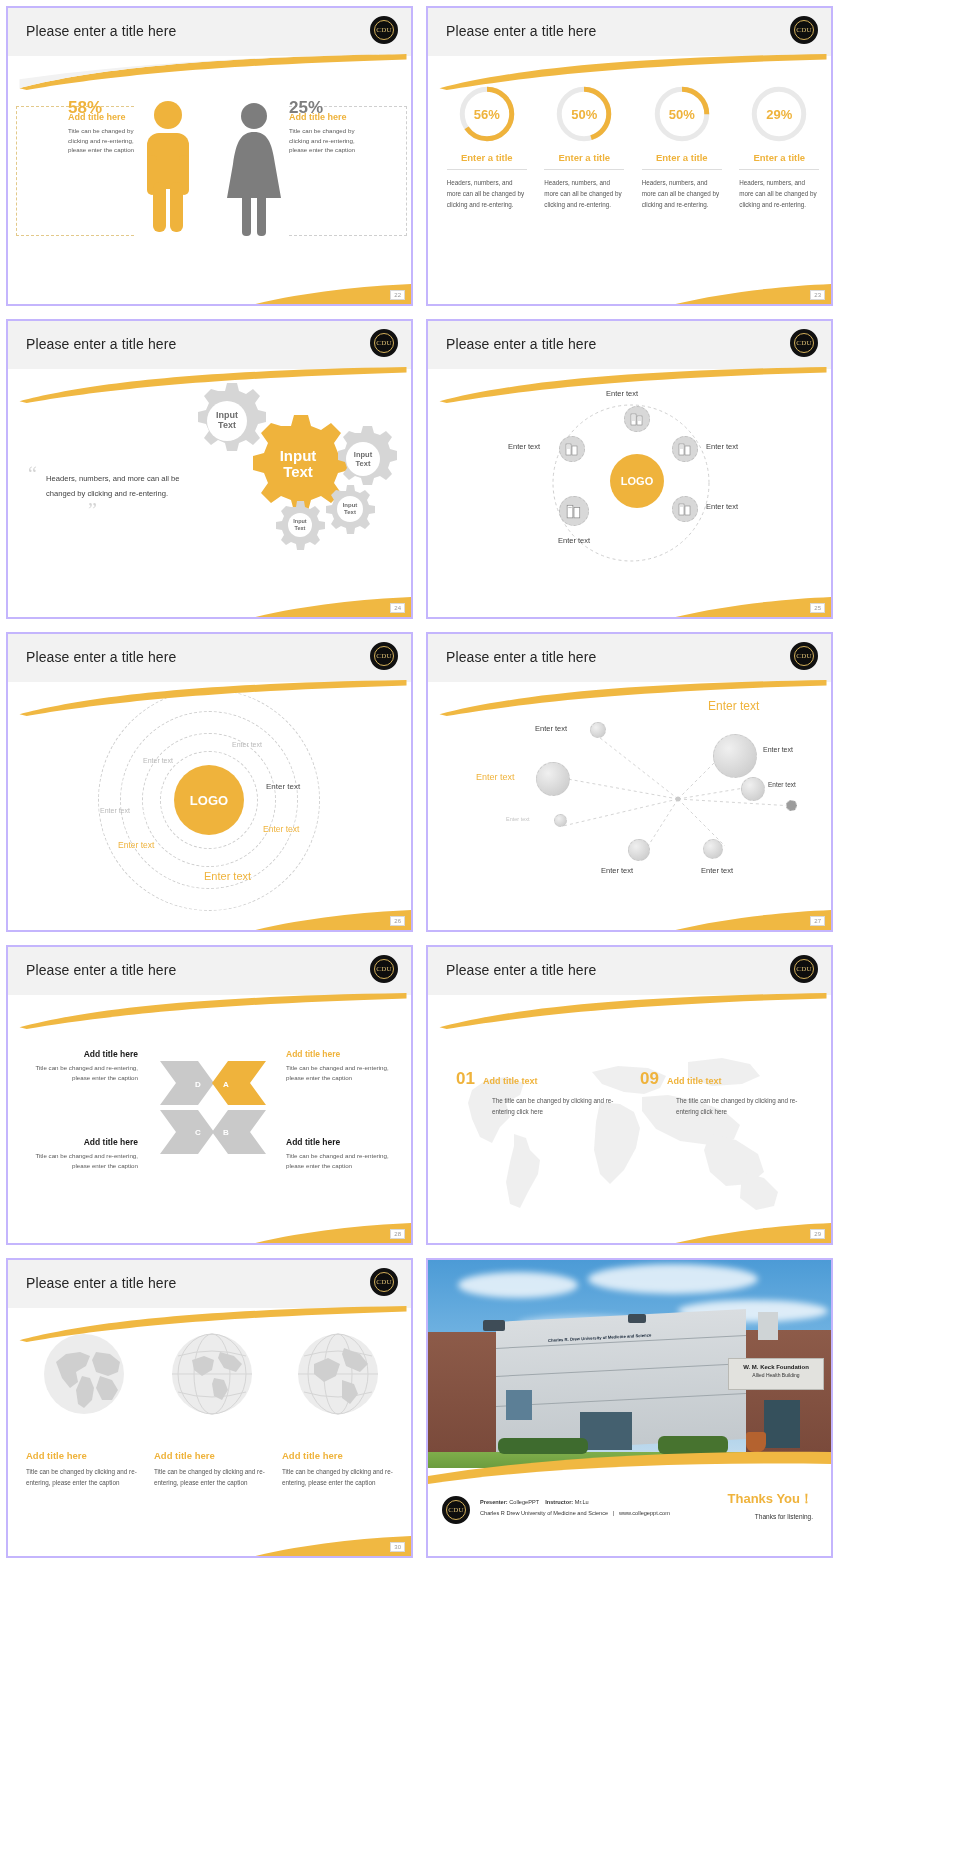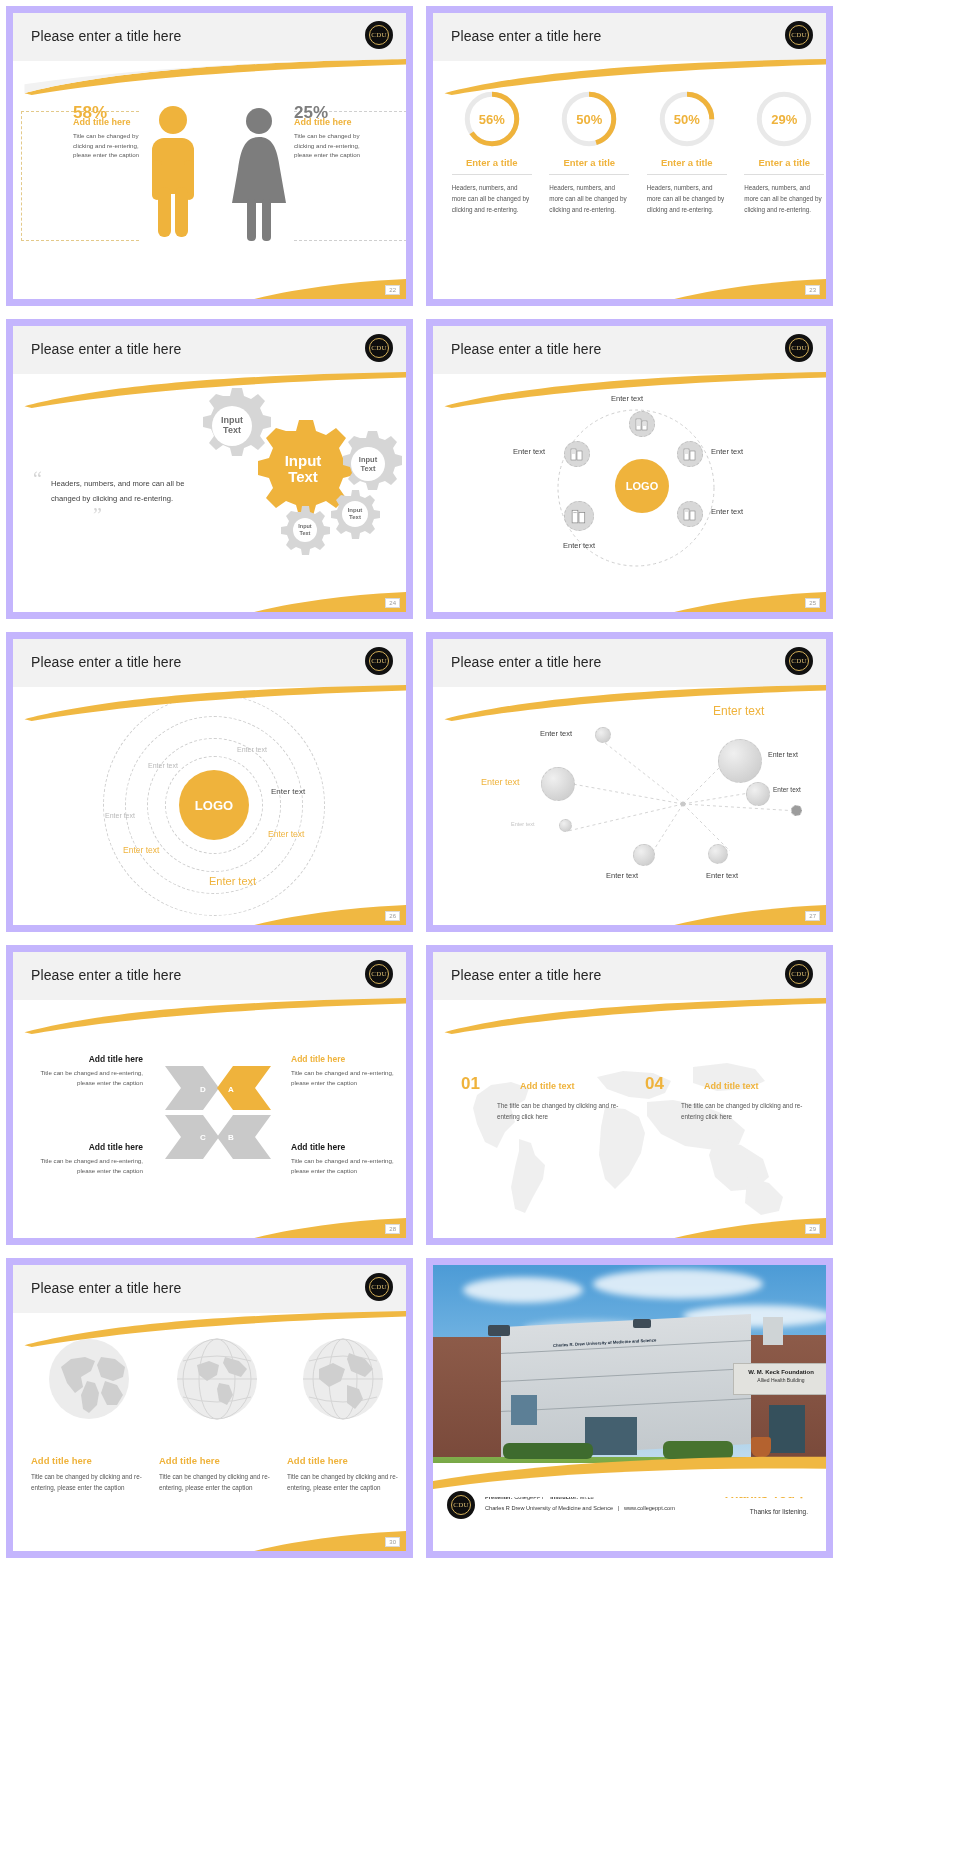--- a/index.html
+++ b/index.html
@@ -15,21 +15,21 @@
     grid-template-rows: repeat(5, 313px);
     column-gap: 13px;
     row-gap: 0px;
     padding: 6px 0 0 6px;
   }
   .slide {
     position: relative;
     width: 407px; height: 300px;
     background: #ffffff;
     overflow: hidden;
-    border: 7px solid #c4b5fd;
+    border: 2px solid #c4b5fd;
   }
   .hdr {
     position:absolute; left:0; top:0; width:100%; height:48px;
     background:#f2f2f2;
   }
   .title {
     position:absolute; left:18px; top:15px;
     font-size:14px; color:#262626; letter-spacing:.1px;
     z-index:5;
   }
@@ -98,21 +98,21 @@
   .nd{position:absolute;border-radius:50%;border:1px dashed #c9c9c9;
       background:radial-gradient(circle at 35% 32%, #f0f0f0 0%, #d2d2d2 70%, #c6c6c6 100%);}
 
   
   .s7txt{position:absolute;width:112px;}
   .s7h{font-size:8.5px;font-weight:bold;margin-bottom:4px;}
   .s7b{font-size:6.2px;color:#5a5a5a;line-height:1.65;}
 
   
   .num01{font-size:17px;font-weight:bold;color:#efb33c;font-family:"Liberation Sans",sans-serif;}
-  .s8h{font-size:9px;font-weight:bold;color:#efb33c;margin-left:32px;}
+  .s8h{font-size:9px;font-weight:bold;color:#efb33c;}
   .s8b{font-size:6.3px;color:#555;line-height:1.7;}
   .g-h{font-size:9.5px;font-weight:bold;color:#efb33c;}
   .g-b{font-size:6.3px;color:#555;line-height:1.7;}
 
   
   .photo{position:absolute;left:0;top:0;width:100%;height:215px;overflow:hidden;}
   .sky{position:absolute;inset:0;background:linear-gradient(180deg,#4c9bd6 0%,#79b8e4 45%,#a8cfe9 75%,#cfe2f0 100%);}
   .cloud{position:absolute;background:rgba(255,255,255,.78);border-radius:50%;filter:blur(3px);}
   .brick{position:absolute;background:linear-gradient(180deg,#8d5b49 0%,#7a4a3b 100%);}
   .panel{position:absolute;background:linear-gradient(180deg,#d9dde0 0%,#c3c9cd 100%);}
@@ -521,21 +521,21 @@
 
     <div style="position:absolute;left:28px;top:122px;width:170px;">
       <div style="display:flex;align-items:baseline;gap:8px;">
         <span class="num01">01</span>
         <span class="s8h">Add title text</span>
       </div>
       <div class="s8b" style="margin:7px 0 0 36px;width:128px;">The title can be changed by clicking and re-entering click here</div>
     </div>
     <div style="position:absolute;left:212px;top:122px;width:178px;">
       <div style="display:flex;align-items:baseline;gap:8px;">
-        <span class="num01">04</span>
+        <span class="num01">09</span>
         <span class="s8h">Add title text</span>
       </div>
       <div class="s8b" style="margin:7px 0 0 36px;width:132px;">The title can be changed by clicking and re-entering click here</div>
     </div>
 
     <svg class="btm-swoosh" width="407" height="26" viewBox="0 0 407 26" preserveAspectRatio="none">
       <path d="M250,26 C300,14 360,8 407,6 L407,26 Z" fill="#f0b842"></path>
     </svg>
     <div class="pgnum">29</div>
   </div>

